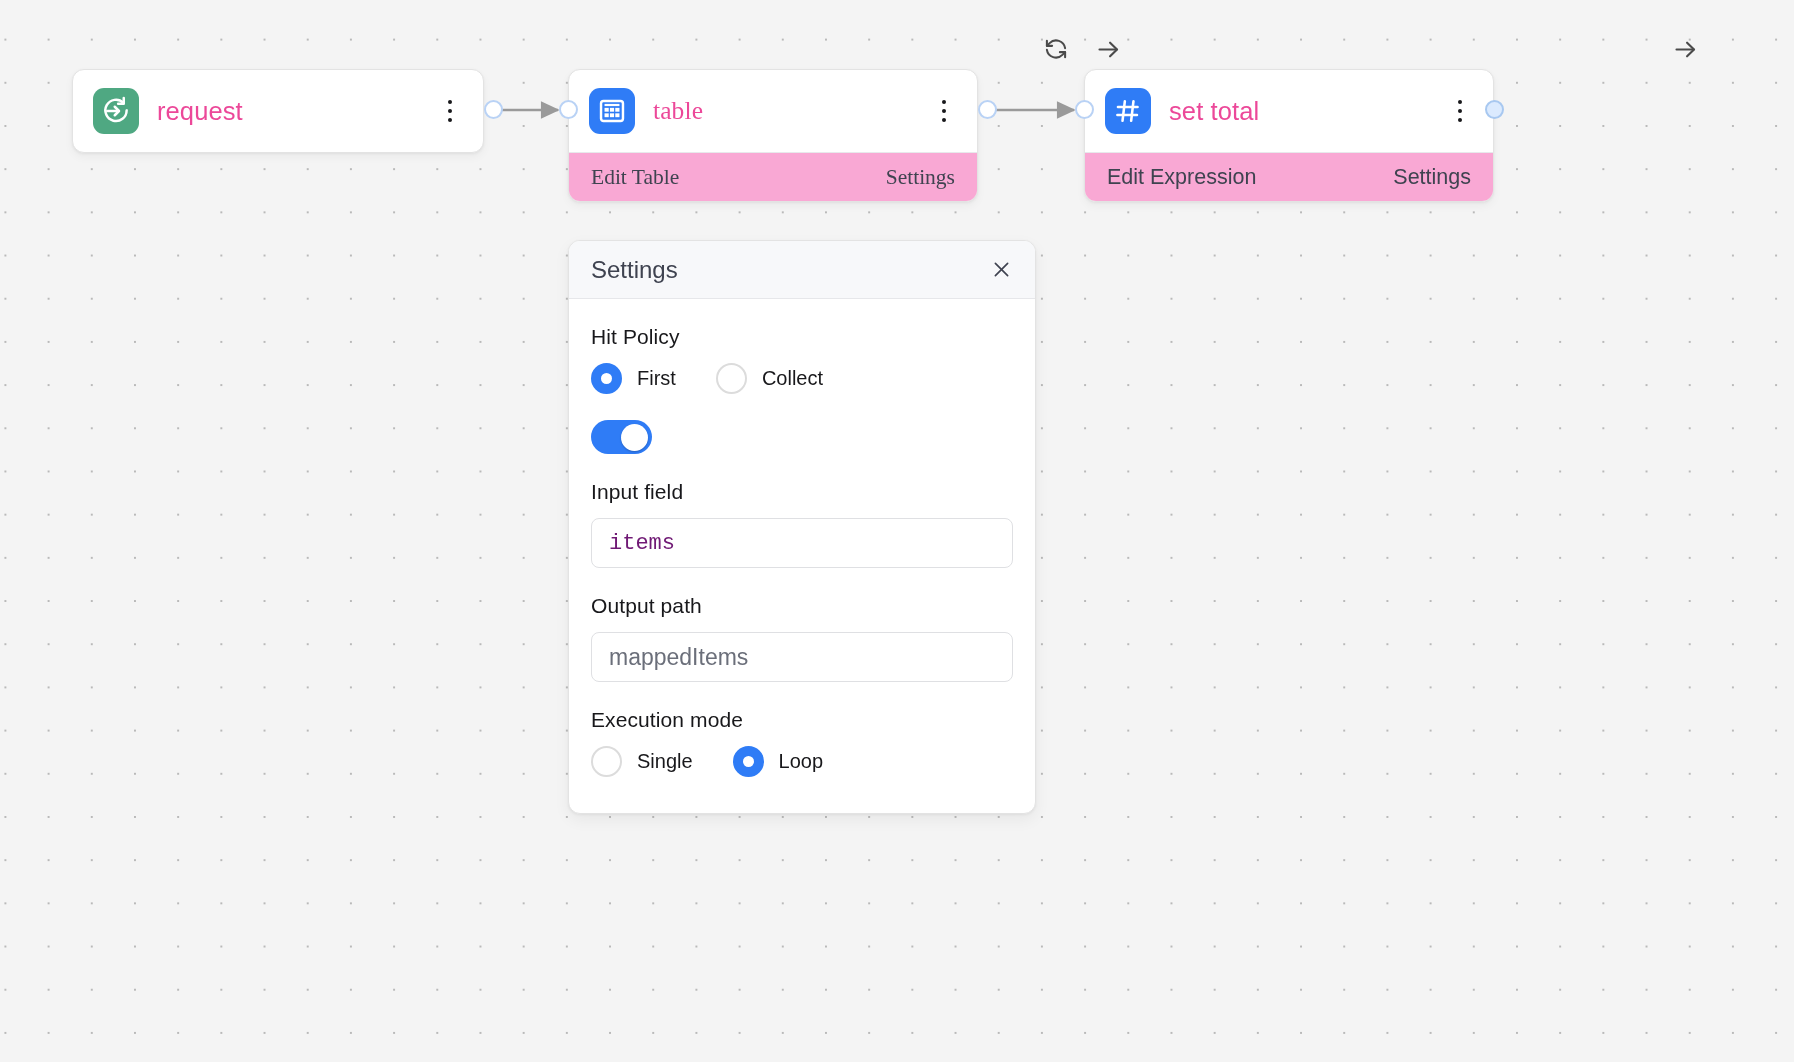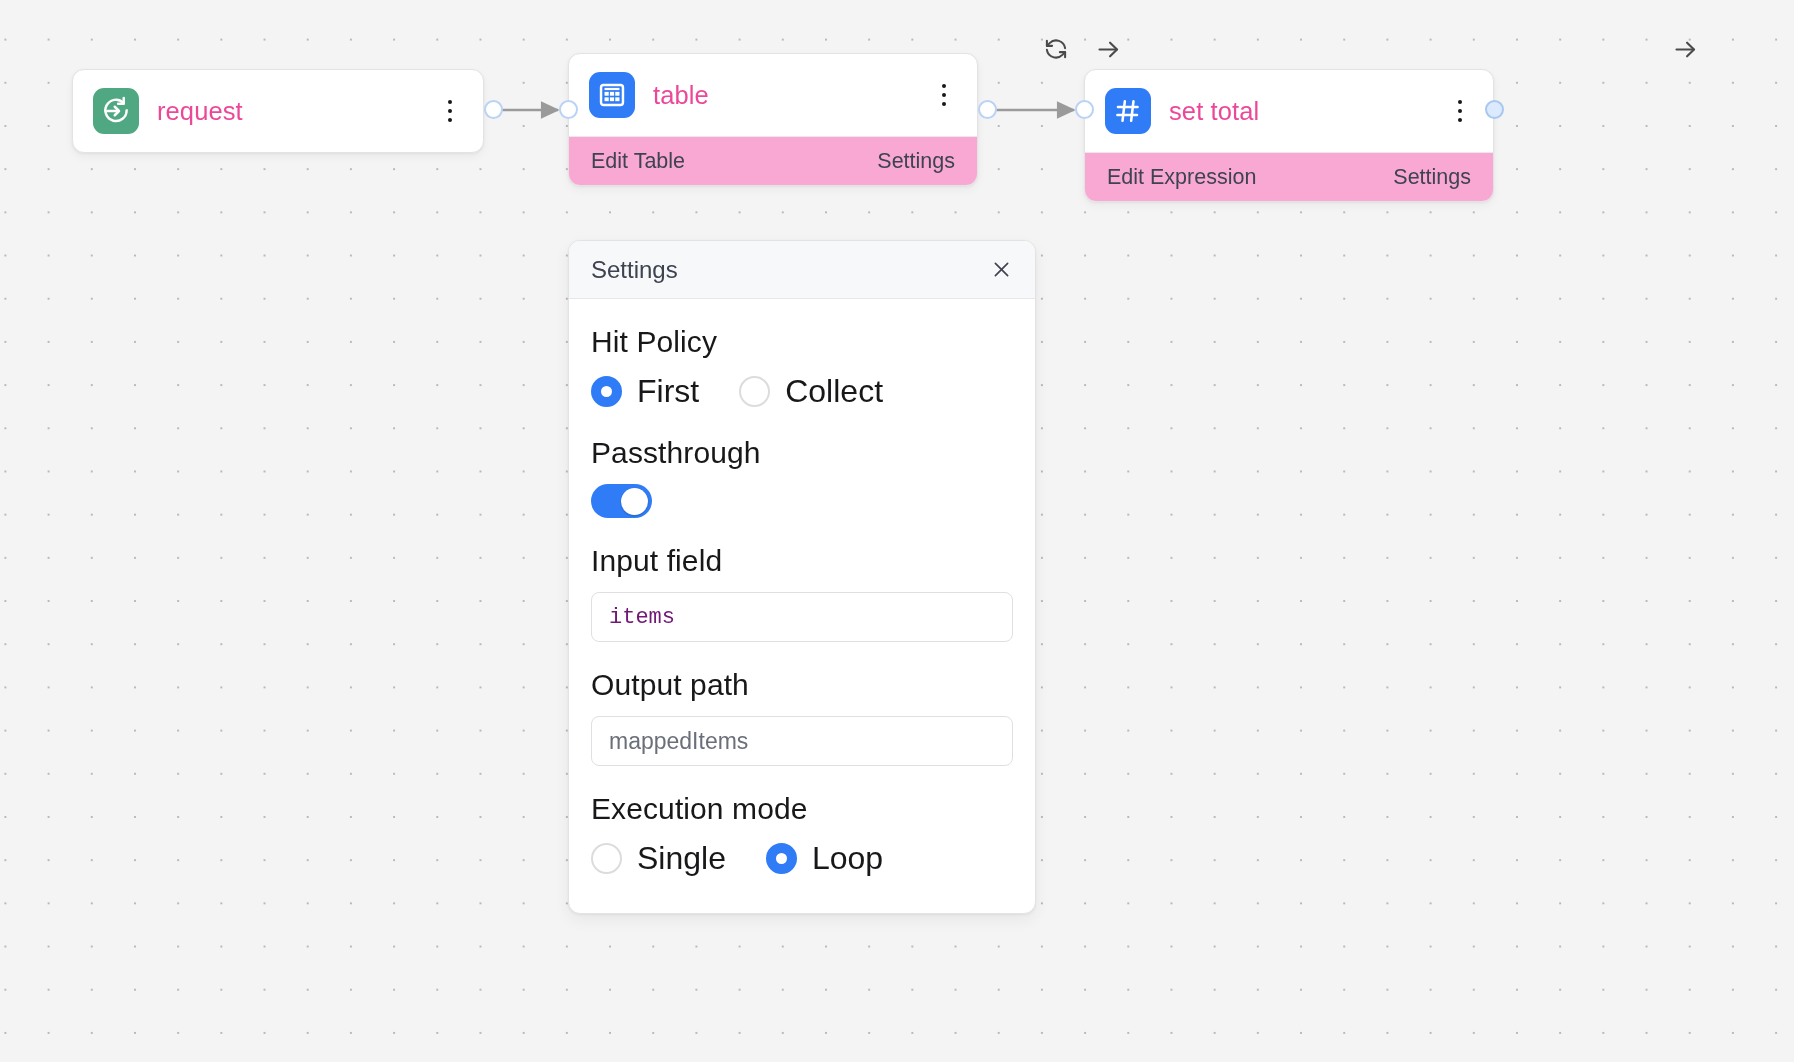--- a/index.html
+++ b/index.html
@@ -90,21 +90,21 @@
     background: #f9a8d4;
     border-top: 1px solid #e8e9ec;
     border-radius: 0 0 11px 11px;
     font-size: 21.5px;
     color: #3f4350;
   }
   .node-foot span { cursor: pointer; white-space: nowrap; }
 
   
   #node-request { left: 72px;   top: 69px;  width: 412px; }
-  #node-table   { left: 568px;  top: 53px;  width: 410px; }
+  #node-table   { left: 568px;  top: 69px;  width: 410px; font-family: Liberation Serif, serif; }
   #node-settotal{ left: 1084px; top: 69px;  width: 410px; }
 
   
   .handle {
     position: absolute;
     width: 19px; height: 19px;
     border-radius: 50%;
     background: #ffffff;
     border: 2px solid #b9d2f5;
     z-index: 6;
@@ -150,21 +150,21 @@
   }
   .panel-title { font-size: 24px; color: #3f4350; }
   .panel-close {
     width: 26px; height: 26px;
     display: flex; align-items: center; justify-content: center;
     cursor: pointer; color: #3f4350;
   }
   .panel-body { padding: 26px 22px 36px 22px; }
 
   .field-label {
-    font-size: 30px;
+    font-size: 21px;
     color: #18181b;
     margin-bottom: 14px;
     letter-spacing: .1px;
   }
   .field-block { margin-bottom: 26px; }
   .field-block:last-child { margin-bottom: 0; }
 
   
   .radio-row { display: flex; align-items: center; gap: 18px; }
   .radio-opt {
@@ -186,21 +186,21 @@
   .radio-dot.on {
     background: #2f7cf6;
     border-color: #2f7cf6;
   }
   .radio-dot.on::after {
     content: "";
     width: 11px; height: 11px;
     border-radius: 50%;
     background: #fff;
   }
-  .radio-label { font-size: 32px; color: #18181b; }
+  .radio-label { font-size: 20px; color: #18181b; }
 
   
   .toggle {
     width: 61px; height: 34px;
     border-radius: 17px;
     background: #2f7cf6;
     position: relative;
     cursor: pointer;
   }
   .toggle .knob {
@@ -368,21 +368,20 @@
             <span class="radio-label">First</span>
           </label>
           <label class="radio-opt">
             <span class="radio-dot"></span>
             <span class="radio-label">Collect</span>
           </label>
         </div>
       </div>
 
       <div class="field-block">
-        <div class="field-label">Passthrough</div>
         <div class="toggle">
           <span class="knob"></span>
         </div>
       </div>
 
       <div class="field-block">
         <div class="field-label">Input field</div>
         <input class="text-input mono" type="text" value="items" style="">
       </div>
 

